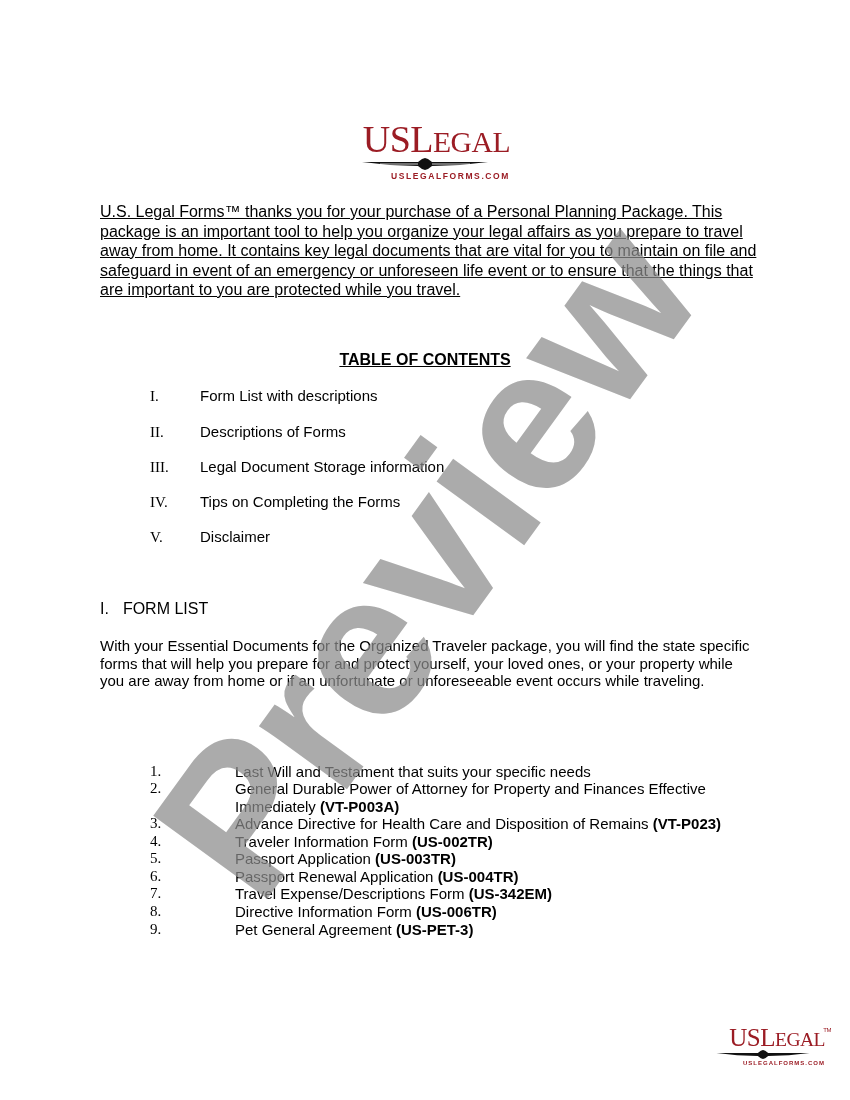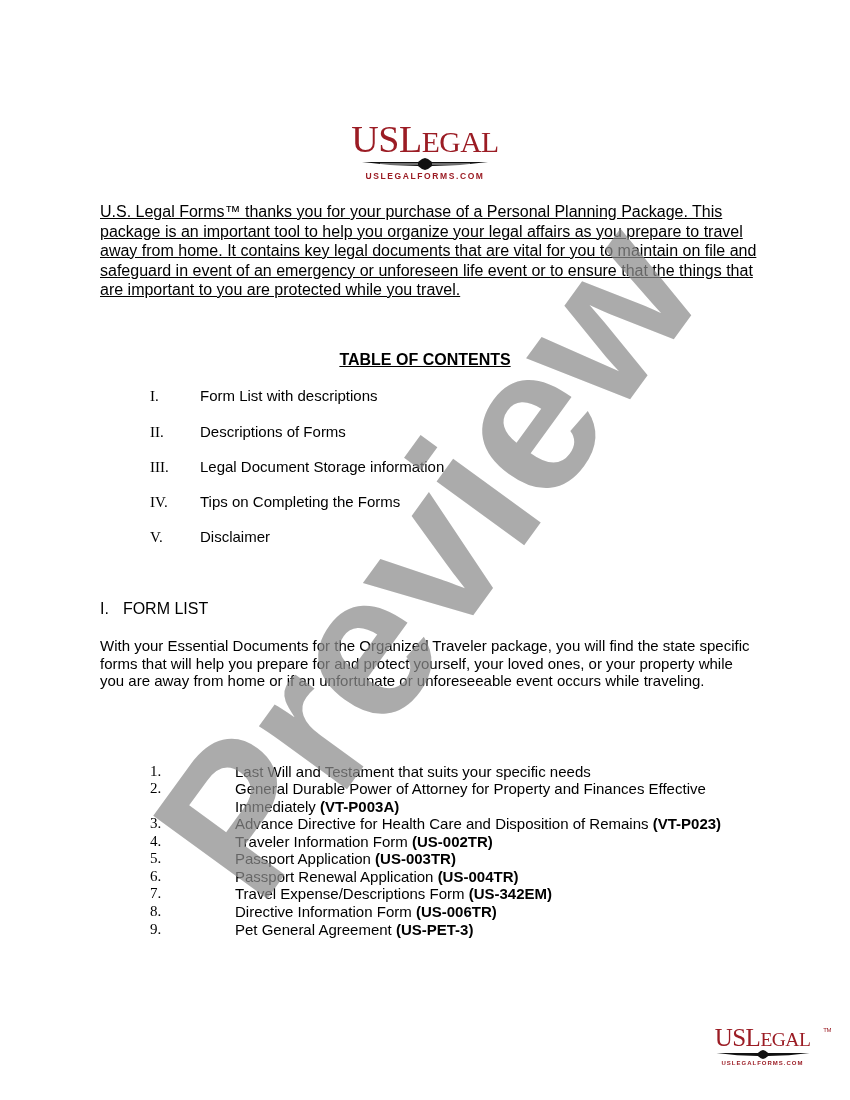--- a/index.html
+++ b/index.html
@@ -1,21 +1,21 @@
 <!DOCTYPE html>
 <html><head>
   <meta charset="utf-8">
   <style>
     html, body { margin: 0; padding: 0; background: #ffffff; }
     body { width: 850px; height: 1100px; position: relative; overflow: hidden; color: #000; }
     .page { position: absolute; left: 0; top: 0; width: 850px; height: 1100px; background: #fff; }
     .sans { font-family: "Liberation Sans", sans-serif; }
 
     
-    .logo { position: absolute; text-align: center; }
+    .logo { position: absolute; text-align: right; }
     .logo .word { font-family: "Liberation Serif", serif; color: #9b1c24; letter-spacing: -0.5px; line-height: 1; }
     .logo .word .big { font-size: 1em; }
     .logo .word .small { font-size: 0.78em; }
     .logo .wing { display: block; margin: 0 auto; }
     .logo .url { font-family: Liberation Sans, sans-serif; color: #9b1c24; font-weight: bold; letter-spacing: 1.6px; }
     .logo-top { left: 340px; top: 120px; width: 170px; }
     .logo-top .word { font-size: 38px; }
     .logo-top .url { font-size: 8.5px; margin-top: 1px; }
     .logo-bottom { left: 700px; top: 1025px; width: 125px; }
     .logo-bottom .word { font-size: 25px; position: relative; }

